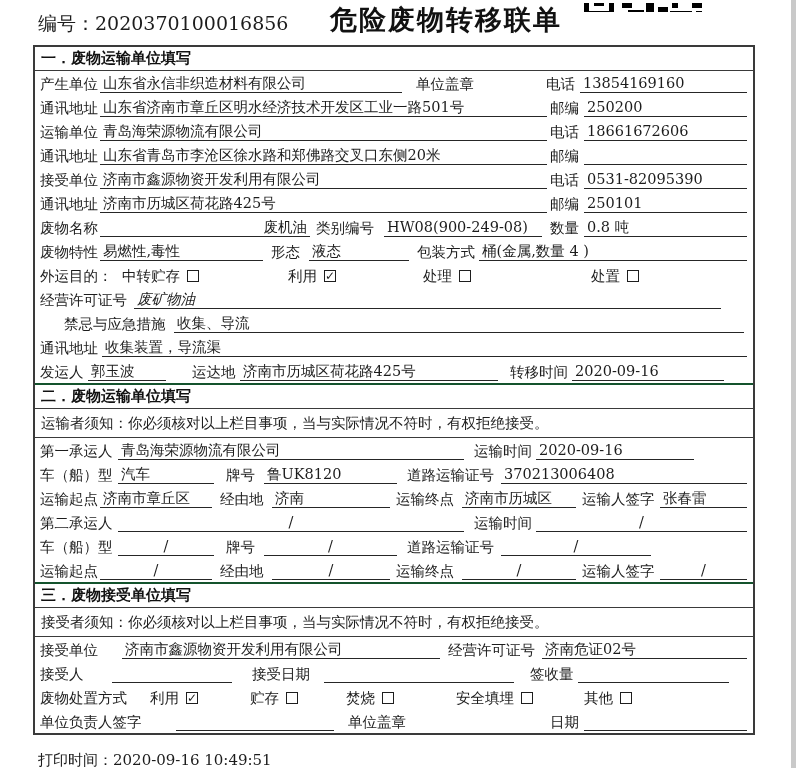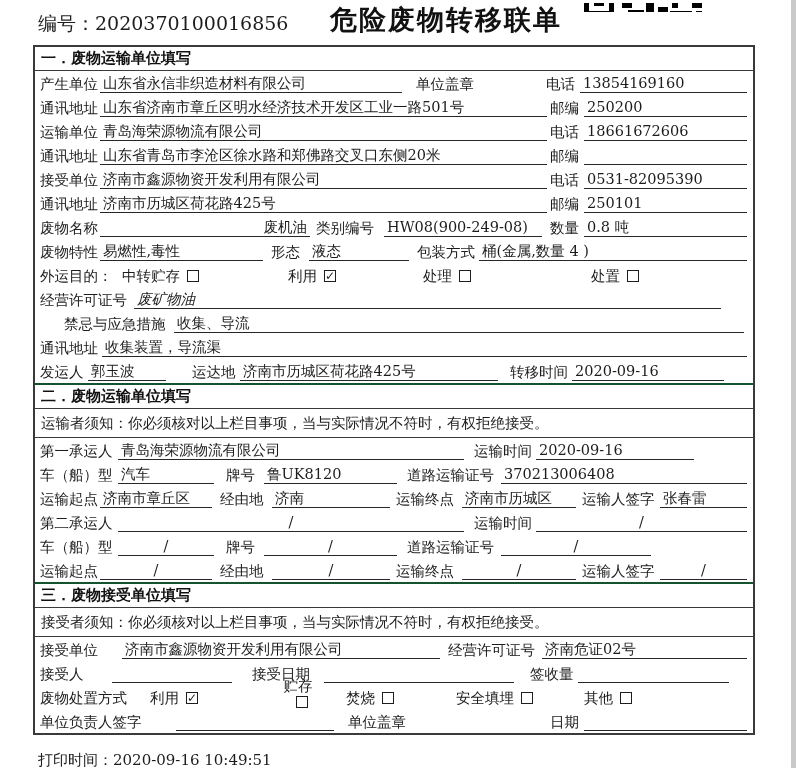--- a/index.html
+++ b/index.html
@@ -241,21 +241,21 @@
           <span class="fld" style="width: 190px; margin-left: 10px;"></span>
           <span class="lbl" style="width: 48px; margin-left: 16px;">签收量</span>
           <span class="fld" style="flex: 1 1 auto; margin-right: 20px;"></span>
         </div>
         <div class="frow">
           <span class="lbl" style="width: 94px;">废物处置方式</span>
           <span class="ck" style="width: 100px; margin-left: 16px;">
             <span>利用</span>
             <span class="ck-b">✓</span>
           </span>
-          <span class="ck" style="width: 96px; flex-direction: column;">
+          <span class="ck" style="width: 96px;">
             <span>贮存</span>
             <span class="ck-b"></span>
           </span>
           <span class="ck" style="width: 110px;">
             <span>焚烧</span>
             <span class="ck-b"></span>
           </span>
           <span class="ck" style="width: 128px;">
             <span>安全填埋</span>
             <span class="ck-b"></span>

